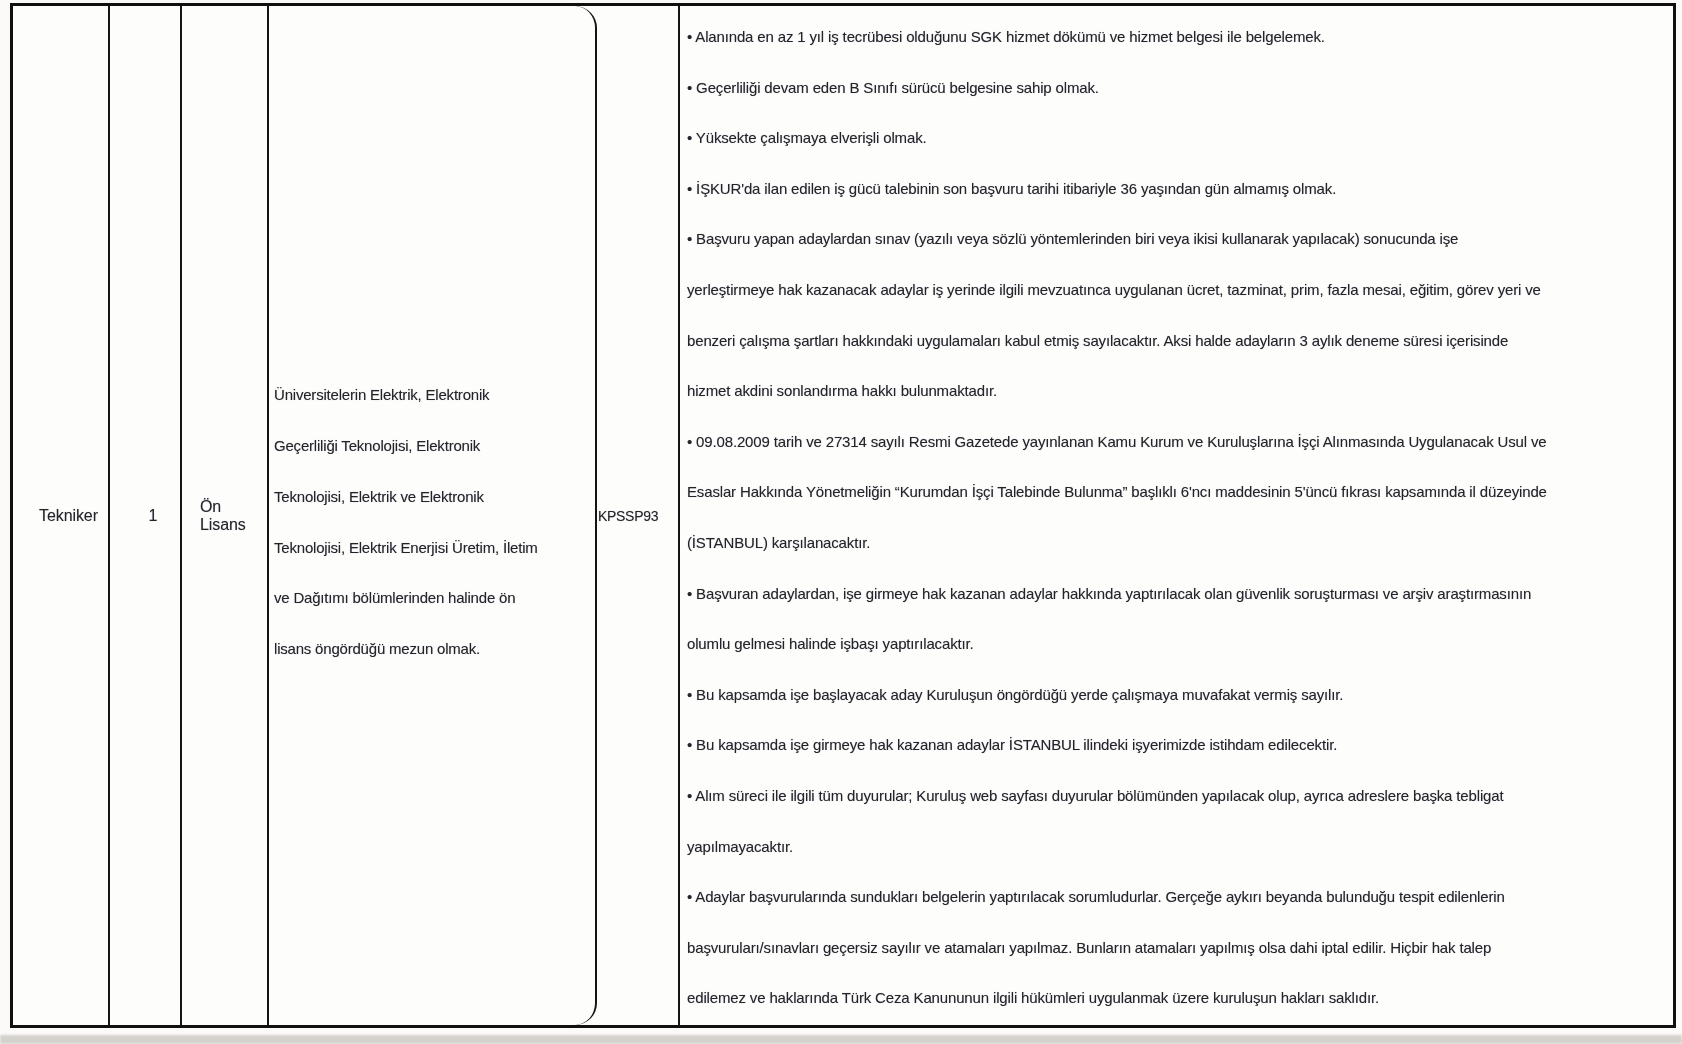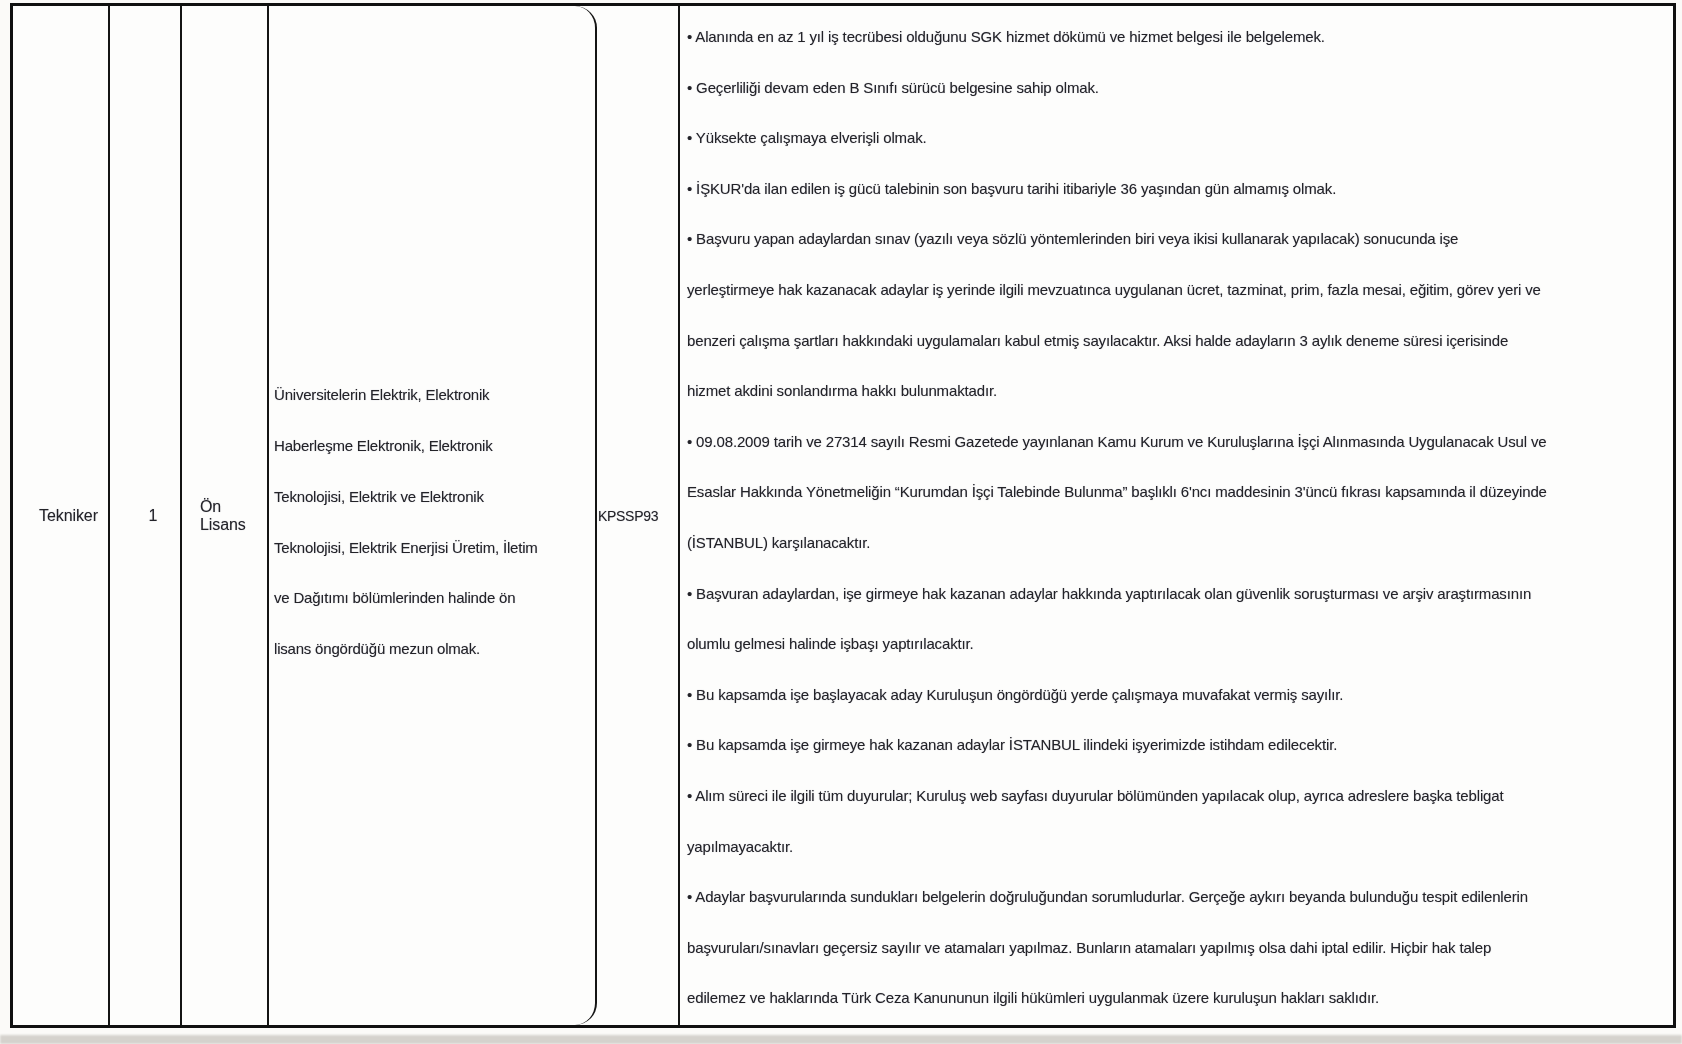--- a/index.html
+++ b/index.html
@@ -86,50 +86,50 @@
     <div class="cell c2">
       <span>1</span>
     </div>
 
     <div class="cell c3">
       <span>Ön Lisans</span>
     </div>
 
     <div class="cell c4">
       <div class="line">Üniversitelerin Elektrik, Elektronik</div>
-      <div class="line">Haberleşme Elektronik, Elektronik</div>
+      <div class="line">Geçerliliği Teknolojisi, Elektronik</div>
       <div class="line">Teknolojisi, Elektrik ve Elektronik</div>
       <div class="line">Teknolojisi, Elektrik Enerjisi Üretim, İletim</div>
       <div class="line">ve Dağıtımı bölümlerinden halinde ön</div>
       <div class="line">lisans öngördüğü mezun olmak.</div>
     </div>
 
     <div class="cell c5">
       <span>KPSSP93</span>
     </div>
 
     <div class="cell c6">
       <div class="line">• Alanında en az 1 yıl iş tecrübesi olduğunu SGK hizmet dökümü ve hizmet belgesi ile belgelemek.</div>
       <div class="line">• Geçerliliği devam eden B Sınıfı sürücü belgesine sahip olmak.</div>
       <div class="line">• Yüksekte çalışmaya elverişli olmak.</div>
       <div class="line">• İŞKUR'da ilan edilen iş gücü talebinin son başvuru tarihi itibariyle 36 yaşından gün almamış olmak.</div>
       <div class="line">• Başvuru yapan adaylardan sınav (yazılı veya sözlü yöntemlerinden biri veya ikisi kullanarak yapılacak) sonucunda işe</div>
       <div class="line">yerleştirmeye hak kazanacak adaylar iş yerinde ilgili mevzuatınca uygulanan ücret, tazminat, prim, fazla mesai, eğitim, görev yeri ve</div>
       <div class="line">benzeri çalışma şartları hakkındaki uygulamaları kabul etmiş sayılacaktır. Aksi halde adayların 3 aylık deneme süresi içerisinde</div>
       <div class="line">hizmet akdini sonlandırma hakkı bulunmaktadır.</div>
       <div class="line">• 09.08.2009 tarih ve 27314 sayılı Resmi Gazetede yayınlanan Kamu Kurum ve Kuruluşlarına İşçi Alınmasında Uygulanacak Usul ve</div>
-      <div class="line">Esaslar Hakkında Yönetmeliğin “Kurumdan İşçi Talebinde Bulunma” başlıklı 6'ncı maddesinin 3'üncü fıkrası kapsamında il düzeyinde</div>
+      <div class="line">Esaslar Hakkında Yönetmeliğin “Kurumdan İşçi Talebinde Bulunma” başlıklı 6'ncı maddesinin 5'üncü fıkrası kapsamında il düzeyinde</div>
       <div class="line">(İSTANBUL) karşılanacaktır.</div>
       <div class="line">• Başvuran adaylardan, işe girmeye hak kazanan adaylar hakkında yaptırılacak olan güvenlik soruşturması ve arşiv araştırmasının</div>
       <div class="line">olumlu gelmesi halinde işbaşı yaptırılacaktır.</div>
       <div class="line">• Bu kapsamda işe başlayacak aday Kuruluşun öngördüğü yerde çalışmaya muvafakat vermiş sayılır.</div>
       <div class="line">• Bu kapsamda işe girmeye hak kazanan adaylar İSTANBUL ilindeki işyerimizde istihdam edilecektir.</div>
       <div class="line">• Alım süreci ile ilgili tüm duyurular; Kuruluş web sayfası duyurular bölümünden yapılacak olup, ayrıca adreslere başka tebligat</div>
       <div class="line">yapılmayacaktır.</div>
-      <div class="line">• Adaylar başvurularında sundukları belgelerin doğruluğundan sorumludurlar. Gerçeğe aykırı beyanda bulunduğu tespit edilenlerin</div>
+      <div class="line">• Adaylar başvurularında sundukları belgelerin yaptırılacak sorumludurlar. Gerçeğe aykırı beyanda bulunduğu tespit edilenlerin</div>
       <div class="line">başvuruları/sınavları geçersiz sayılır ve atamaları yapılmaz. Bunların atamaları yapılmış olsa dahi iptal edilir. Hiçbir hak talep</div>
       <div class="line">edilemez ve haklarında Türk Ceza Kanununun ilgili hükümleri uygulanmak üzere kuruluşun hakları saklıdır.</div>
     </div>
 
   </div>
 
   <div class="bottom-shade"></div>
 </div>
 
 </body></html>

